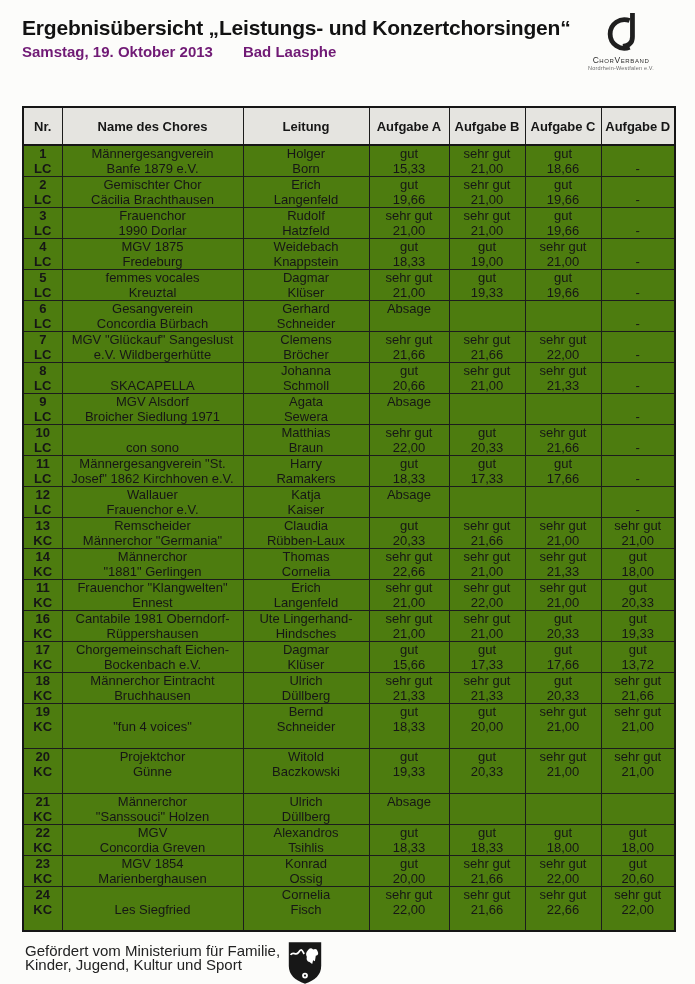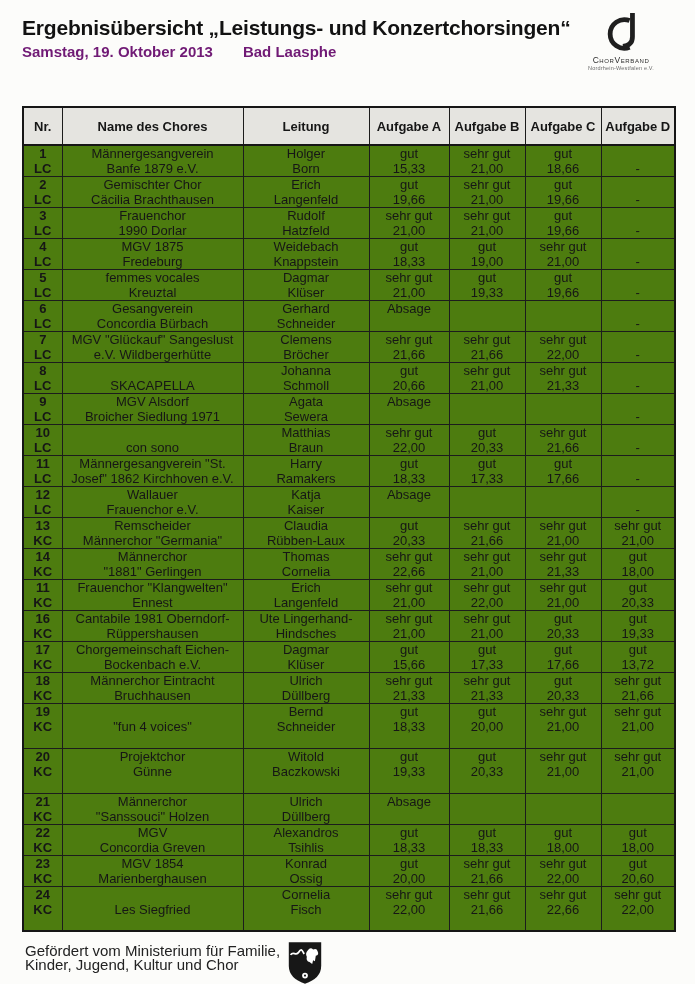--- a/index.html
+++ b/index.html
@@ -855,21 +855,21 @@
             <div class="line">sehr gut</div>
             <div class="line">22,00</div>
           </td>
         </tr>
       </tbody>
   </table>
 
   <div class="doc-footer">
     <div class="footer-text">
       <div>Gefördert vom Ministerium für Familie,</div>
-      <div>Kinder, Jugend, Kultur und Chor</div>
+      <div>Kinder, Jugend, Kultur und Sport</div>
     </div>
     <svg width="36" height="44" viewBox="0 0 40 48">
       <path d="M2 1 H38 V27 Q38 41 20 47 Q2 41 2 27 Z" fill="#171717"></path>
       <path d="M4 15 C 7 10, 10 17, 13 12 S 17 10, 19 14" fill="none" stroke="#fff" stroke-width="2"></path>
       <path d="M23 10 q 3 -4 6 -1 q 4 -2 5 2 q 2 4 -2 5 l -1 6 l -2 -1 l -1 4 l -3 -2 q -4 -1 -3 -6 q -2 -4 1 -7" fill="#fff"></path>
       <circle cx="20" cy="38" r="3.2" fill="#fff"></circle>
       <circle cx="20" cy="38" r="1.2" fill="#171717"></circle>
     </svg>
   </div>
 

